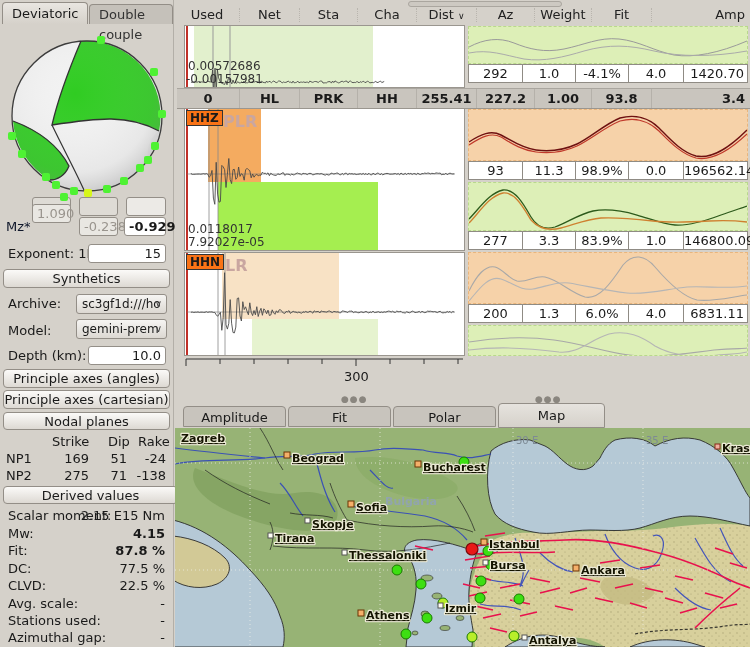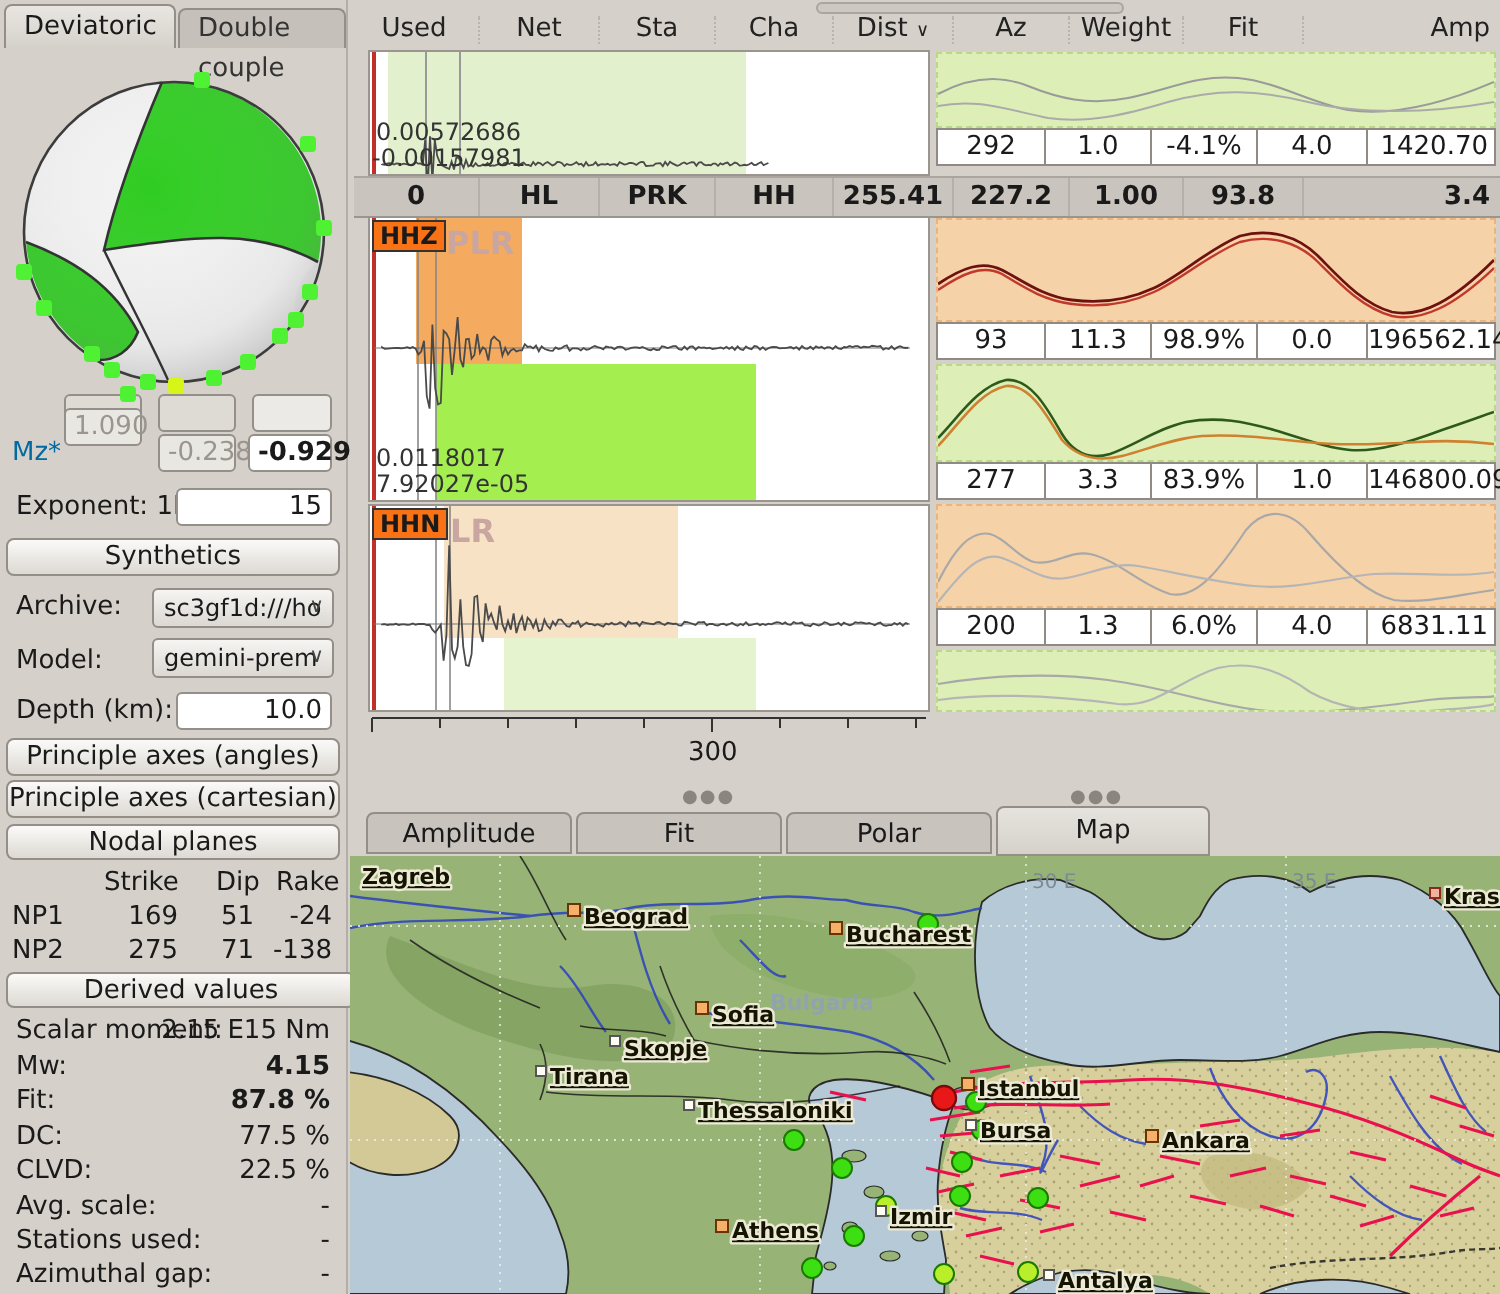--- a/index.html
+++ b/index.html
@@ -12,21 +12,21 @@
   .tab{position:absolute;top:2px;height:22px;line-height:22px;padding:0 9px;font-size:13px;
        border:1px solid #938e87;border-bottom:none;border-radius:4px 4px 0 0;box-sizing:border-box;}
   .tab.active{background:linear-gradient(#e9e6e1,#d5d1ca);z-index:2;}
   .tab.inactive{background:#c5c1ba;color:#333;top:4px;height:20px;line-height:20px;}
   .fld{position:absolute;box-sizing:border-box;height:19px;line-height:17px;background:#fff;
        border:1px solid #948f88;border-radius:3px;padding:0 4px;text-align:right;font-size:13px;}
   .fld.dim{background:#e9e7e2;color:#9a958e;}
   .btn{position:absolute;box-sizing:border-box;background:linear-gradient(#fbfaf8,#ddd9d3);
        border:1px solid #938e87;border-radius:4px;text-align:center;font-size:13px;}
   .lbl{position:absolute;font-size:13px;white-space:nowrap;}
-  .lbl.dim{color:#0369a1;}
+  .lbl.dim{color:#0f172a;}
   .combo{position:absolute;box-sizing:border-box;height:20px;line-height:18px;background:linear-gradient(#f6f5f3,#dcd8d2);
        border:1px solid #938e87;border-radius:3px;padding:0 16px 0 5px;font-size:12px;white-space:nowrap;overflow:hidden;}
   .combo .caret{position:absolute;right:4px;top:0;font-size:10px;color:#444;}
   .kv-label{position:absolute;left:8px;font-size:13px;}
   .kv-value{position:absolute;right:8px;font-size:13px;text-align:right;}
   
   .hdr-grid{left:175px;top:6px;width:575px;height:18px;display:grid;
             grid-template-columns:65px 60px 58px 59px 60px 58px 57px 60px 1fr;align-items:center;}
   .hdr-cell{text-align:center;font-size:13px;color:#222;border-right:1px dotted #b9b5ae;height:14px;line-height:14px;}
   .hdr-cell:last-child{border-right:none;text-align:right;padding-right:5px;}

